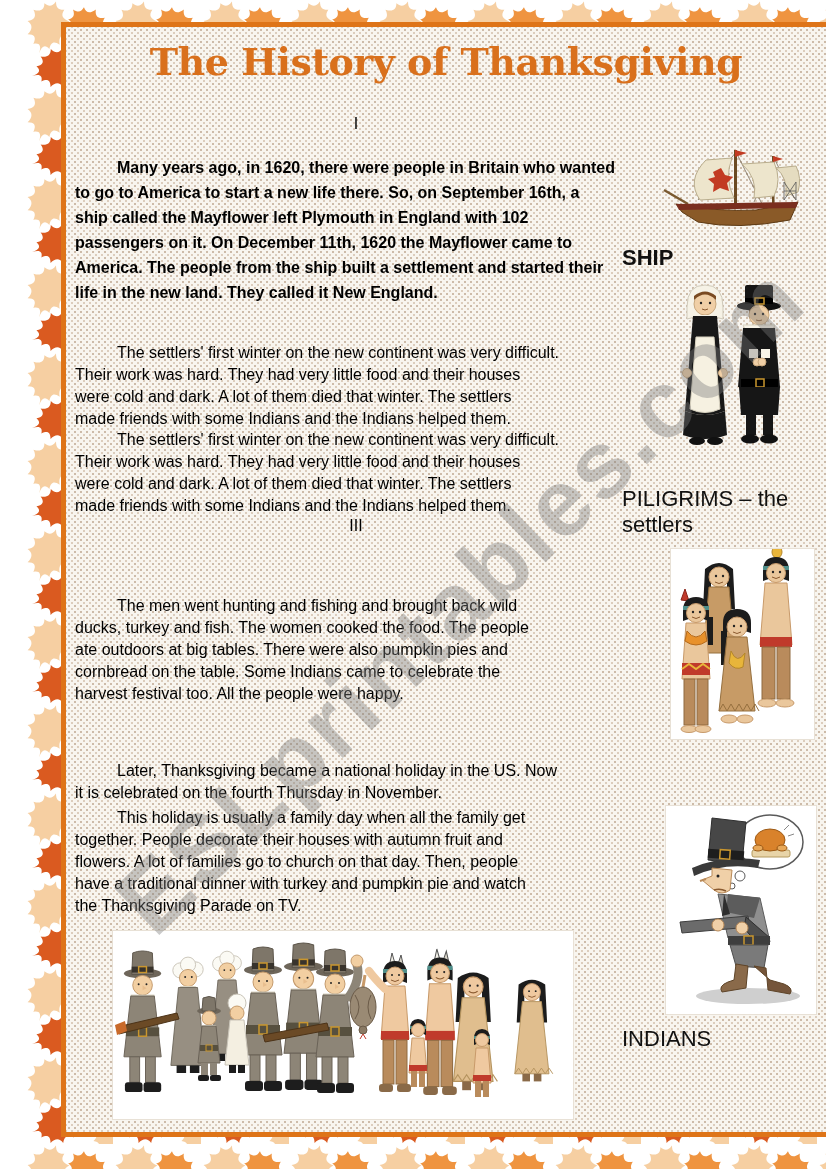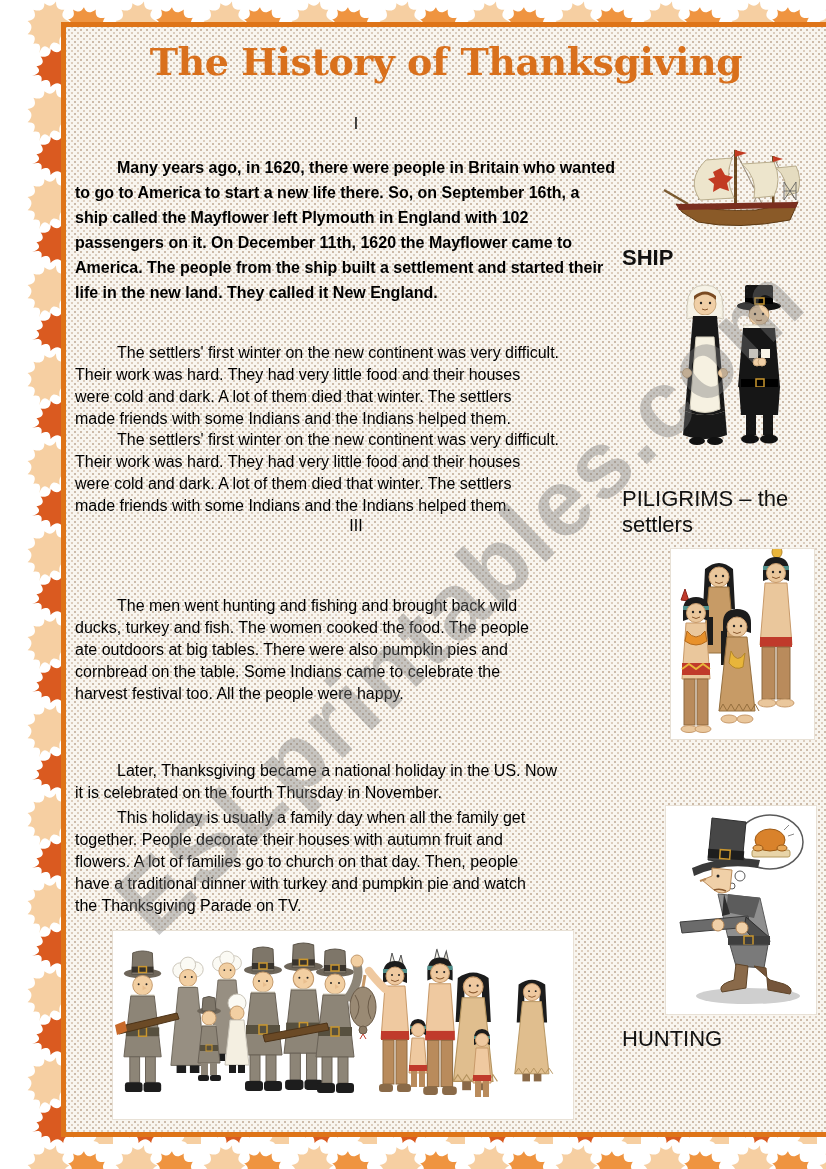--- a/index.html
+++ b/index.html
@@ -390,18 +390,18 @@
         <circle cx="76" cy="122" r="6" fill="#F0D0A8" stroke="#B98A58"></circle>
 
         <rect x="62" y="130" width="42" height="9" fill="#3E3E3E"></rect>
         <rect x="78" y="130" width="9" height="9" fill="none" stroke="#C9962E" stroke-width="1.5"></rect>
         <path d="M64,139 L102,139 L98,162 L70,160 Z" fill="#7A7A7A" stroke="#4E4E4E"></path>
 
         <path d="M70,158 L82,160 L80,182 L56,186 Q52,180 62,176 L68,174 Z" fill="#8A6A4A" stroke="#5E4428"></path>
         <path d="M88,160 L100,162 L102,184 L124,188 Q128,182 118,178 L104,174 Z" fill="#75553A" stroke="#5E4428"></path>
       </svg>
     </div>
-    <div class="caption" style="top:999px">HUNTING</div>
+    <div class="caption" style="top:999px">INDIANS</div>
 
   </div>
 
   <div class="watermark">ESLprintables.com</div>
 </div>
 
 </body></html>

